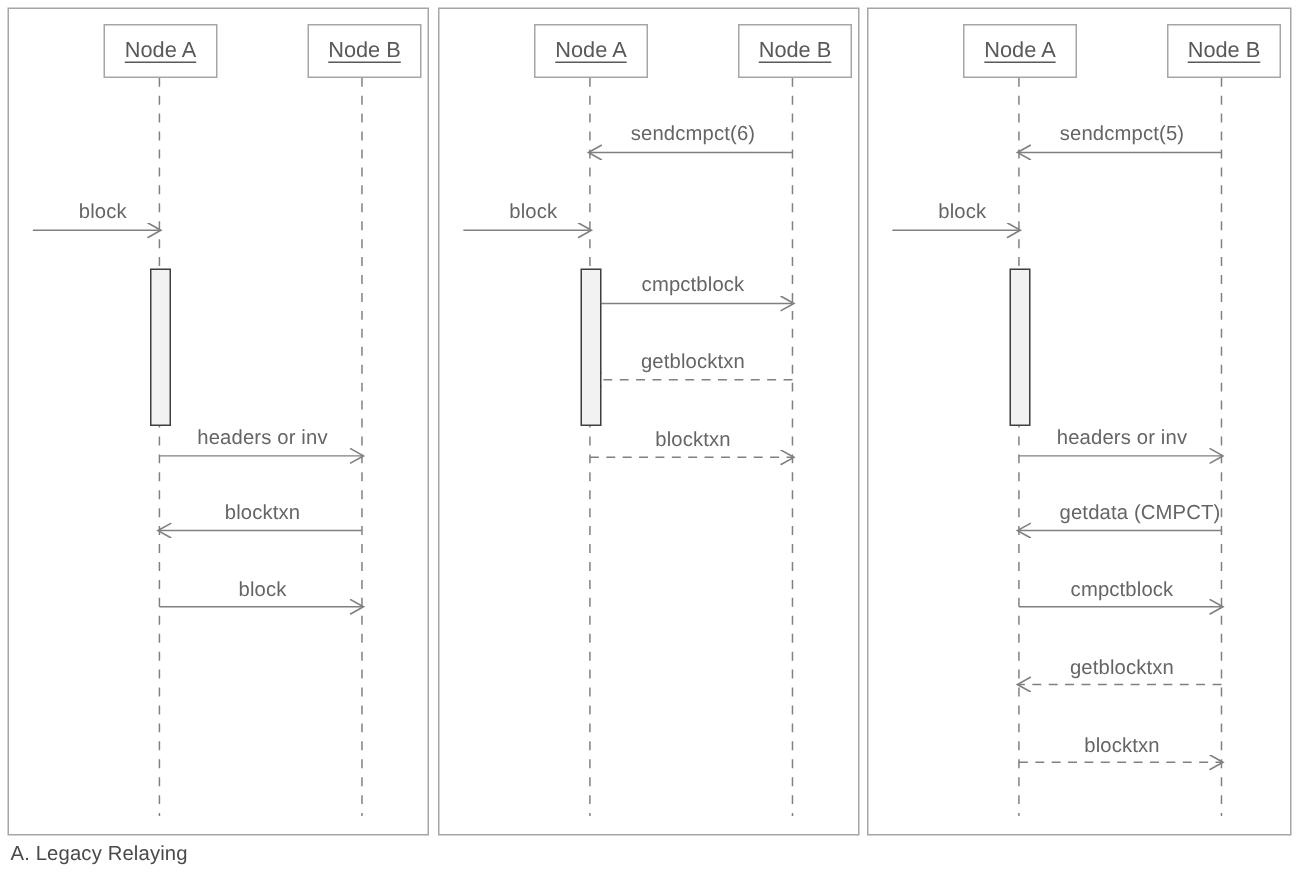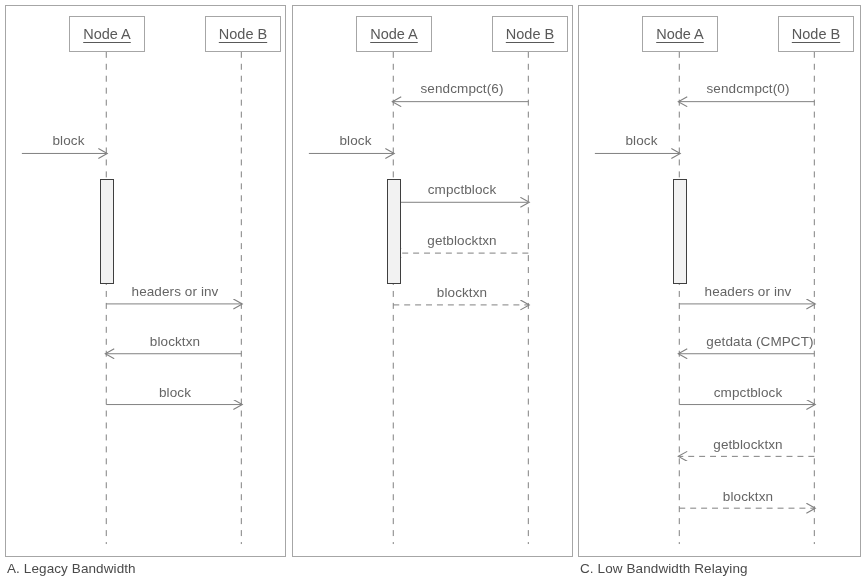--- a/index.html
+++ b/index.html
@@ -103,21 +103,21 @@
       </div>
       <div class="node-box" style="left: 199px; top: 10px; width: 76px;">
         <span class="node-label">Node B</span>
       </div>
       <div class="activation" style="left: 94px; top: 173px; height: 105px;"></div>
       <div class="msg-label" style="left: 62.5px; top: 127px;">block</div>
       <div class="msg-label" style="left: 169px; top: 278px;">headers or inv</div>
       <div class="msg-label" style="left: 169px; top: 328px;">blocktxn</div>
       <div class="msg-label" style="left: 169px; top: 379px;">block</div>
     </div>
-    <div class="caption" style="left: 7px;">A. Legacy Bandwidth</div>
+    <div class="caption" style="left: 7px;">A. Legacy Relaying</div>
     <div class="panel" style="left: 292px; width: 281px;">
       <svg class="panel-svg" viewBox="0 0 281 552" width="281" height="552" preserveAspectRatio="none">
         <defs>
           <marker id="panel-b-arrow" markerWidth="12" markerHeight="12" refX="9" refY="5" orient="auto" markerUnits="userSpaceOnUse">
             <path d="M 1 0 L 10 5 L 1 10" fill="none" stroke="#808080" stroke-width="1.1"></path>
           </marker>
         </defs>
         <line x1="101" y1="46" x2="101" y2="540" stroke="#808080" stroke-width="1" stroke-dasharray="6 6"></line>
         <line x1="237" y1="46" x2="237" y2="540" stroke="#808080" stroke-width="1" stroke-dasharray="6 6"></line>
         <line x1="237" y1="96" x2="101" y2="96" stroke="#808080" stroke-width="1" marker-end="url(#panel-b-arrow)"></line>
@@ -156,22 +156,21 @@
         <line x1="237" y1="452" x2="101" y2="452" stroke="#808080" stroke-width="1" marker-end="url(#panel-c-arrow)" stroke-dasharray="6 5"></line>
         <line x1="101" y1="504" x2="237" y2="504" stroke="#808080" stroke-width="1" marker-end="url(#panel-c-arrow)" stroke-dasharray="6 5"></line>
       </svg>
       <div class="node-box" style="left: 63px; top: 10px; width: 76px;">
         <span class="node-label">Node A</span>
       </div>
       <div class="node-box" style="left: 199px; top: 10px; width: 76px;">
         <span class="node-label">Node B</span>
       </div>
       <div class="activation" style="left: 94px; top: 173px; height: 105px;"></div>
-      <div class="msg-label" style="left: 169px; top: 75px;">sendcmpct(0)</div>
+      <div class="msg-label" style="left: 169px; top: 75px;">sendcmpct(5)</div>
       <div class="msg-label" style="left: 62.5px; top: 127px;">block</div>
       <div class="msg-label" style="left: 169px; top: 278px;">headers or inv</div>
       <div class="msg-label" style="left: 169px; top: 328px; margin-left: 12px;">getdata (CMPCT)</div>
       <div class="msg-label" style="left: 169px; top: 379px;">cmpctblock</div>
       <div class="msg-label" style="left: 169px; top: 431px;">getblocktxn</div>
       <div class="msg-label" style="left: 169px; top: 483px;">blocktxn</div>
     </div>
-    <div class="caption" style="left: 580px;">C. Low Bandwidth Relaying</div>
   </div>
 
 </body></html>

